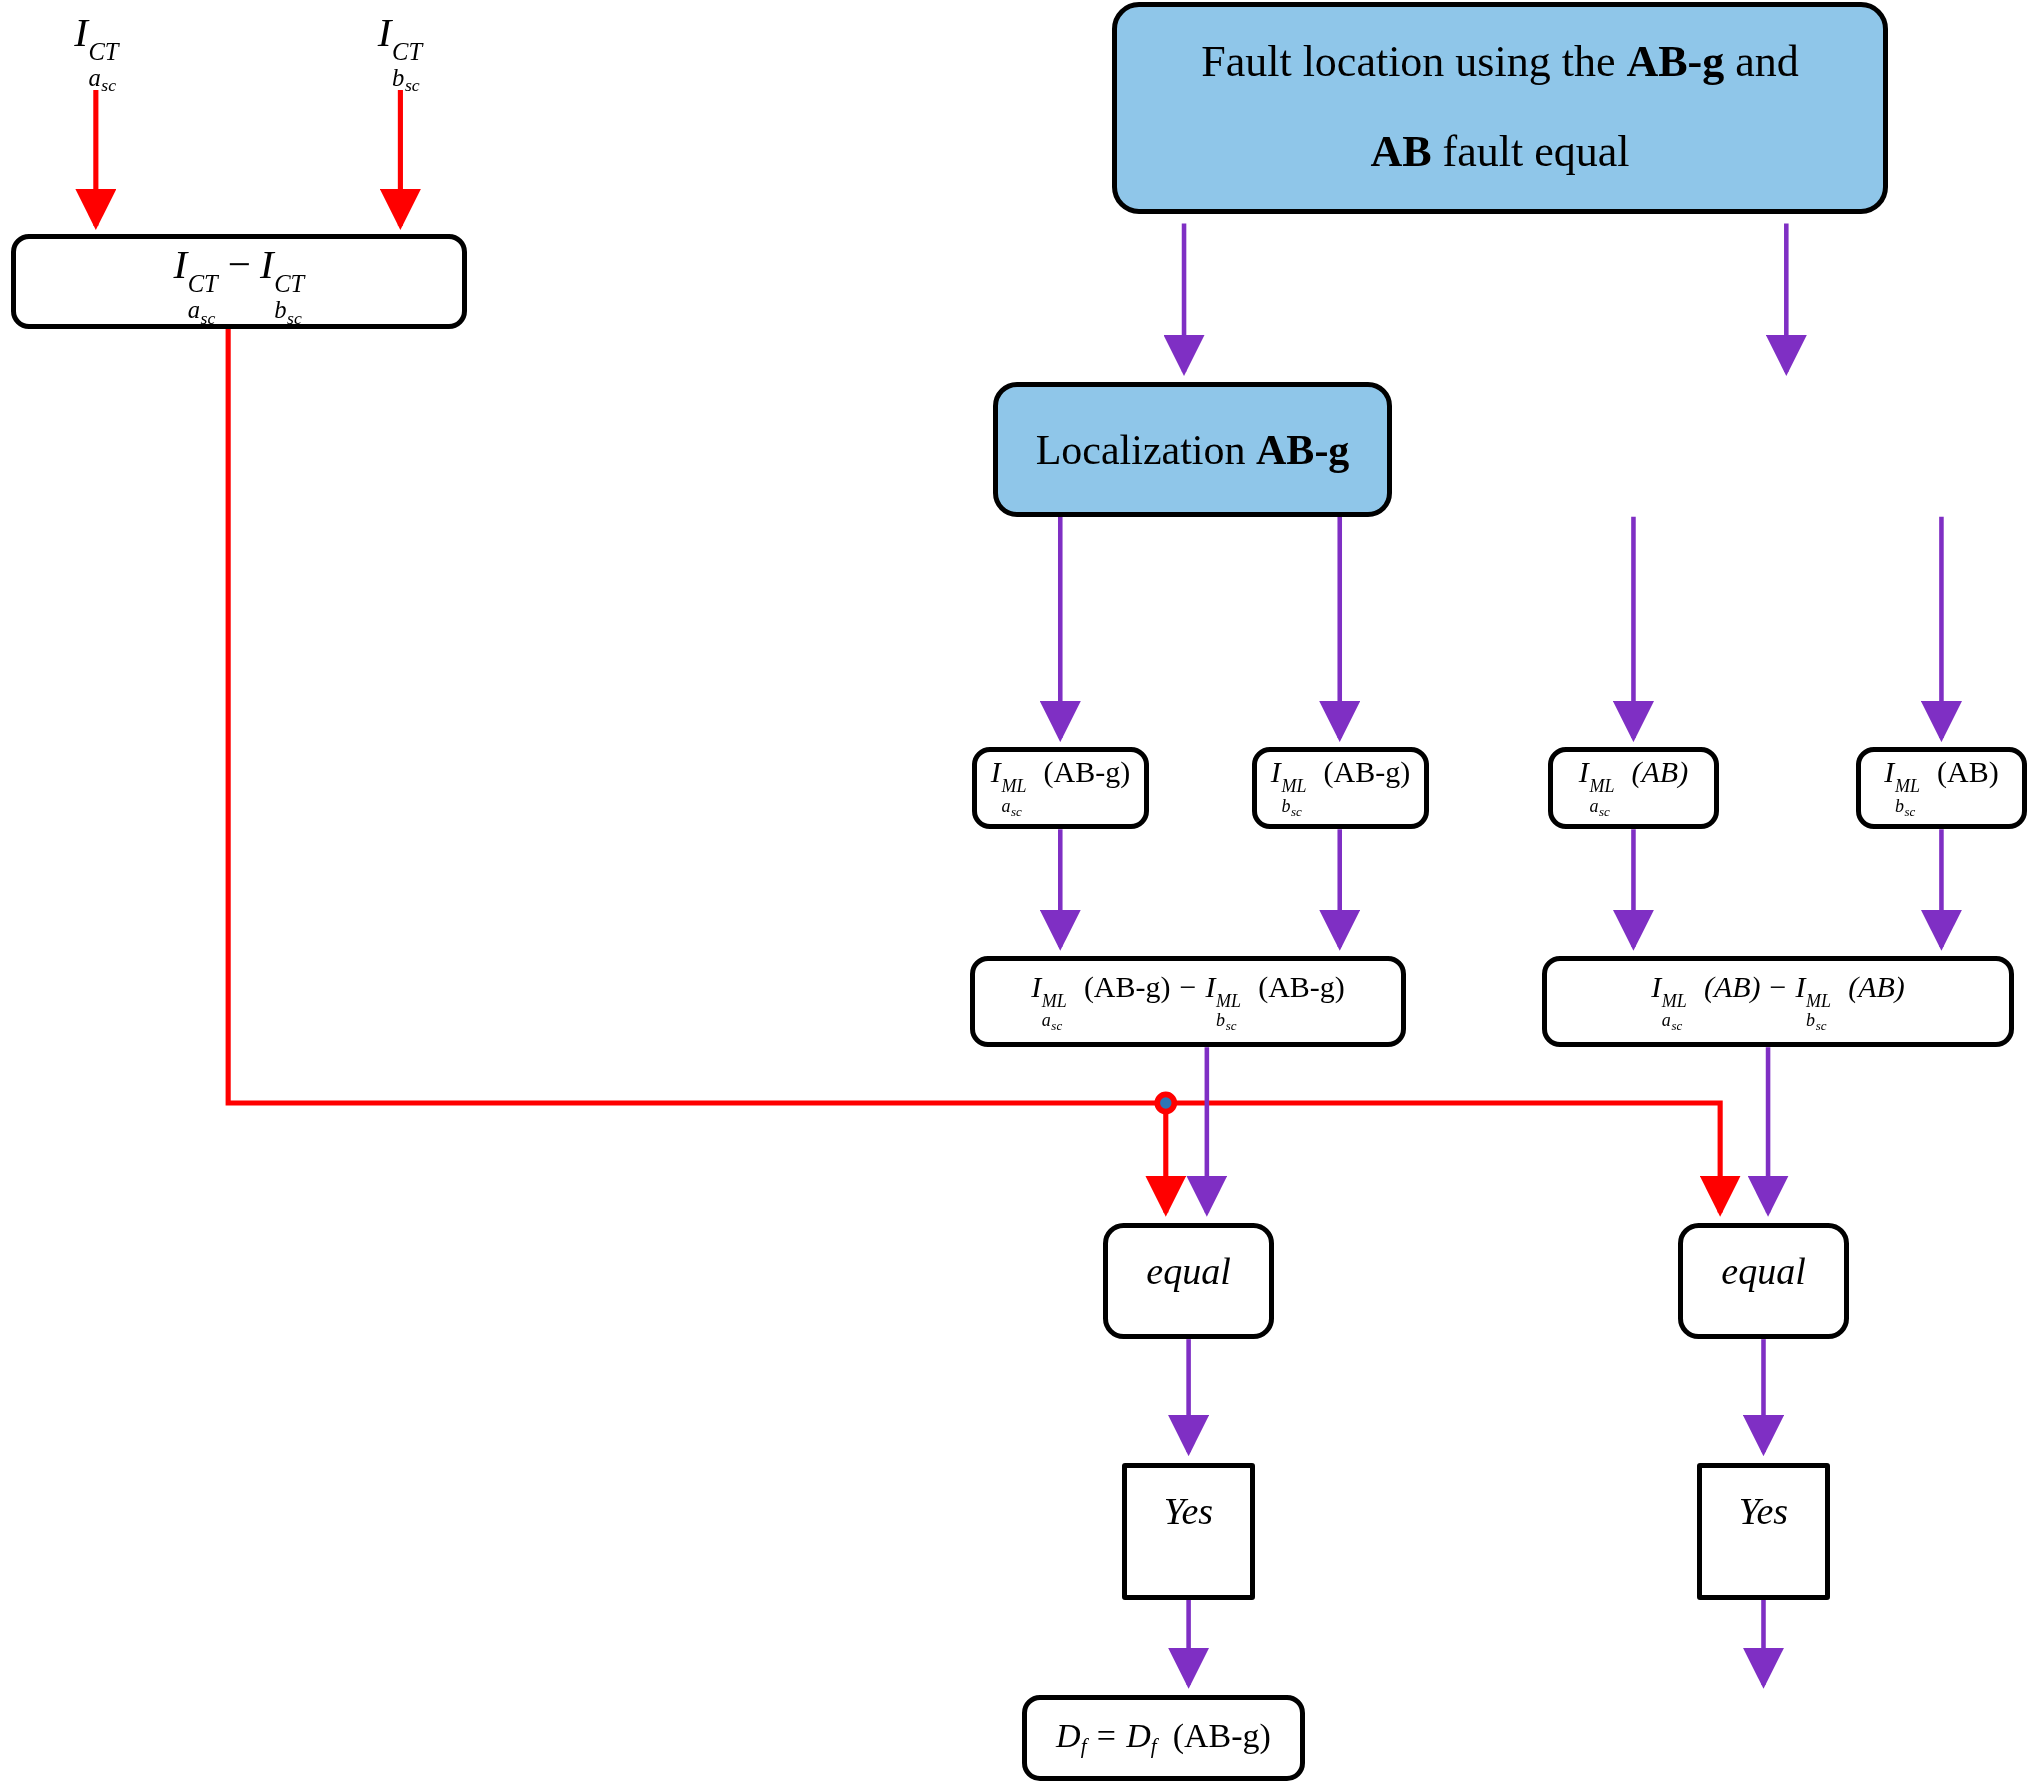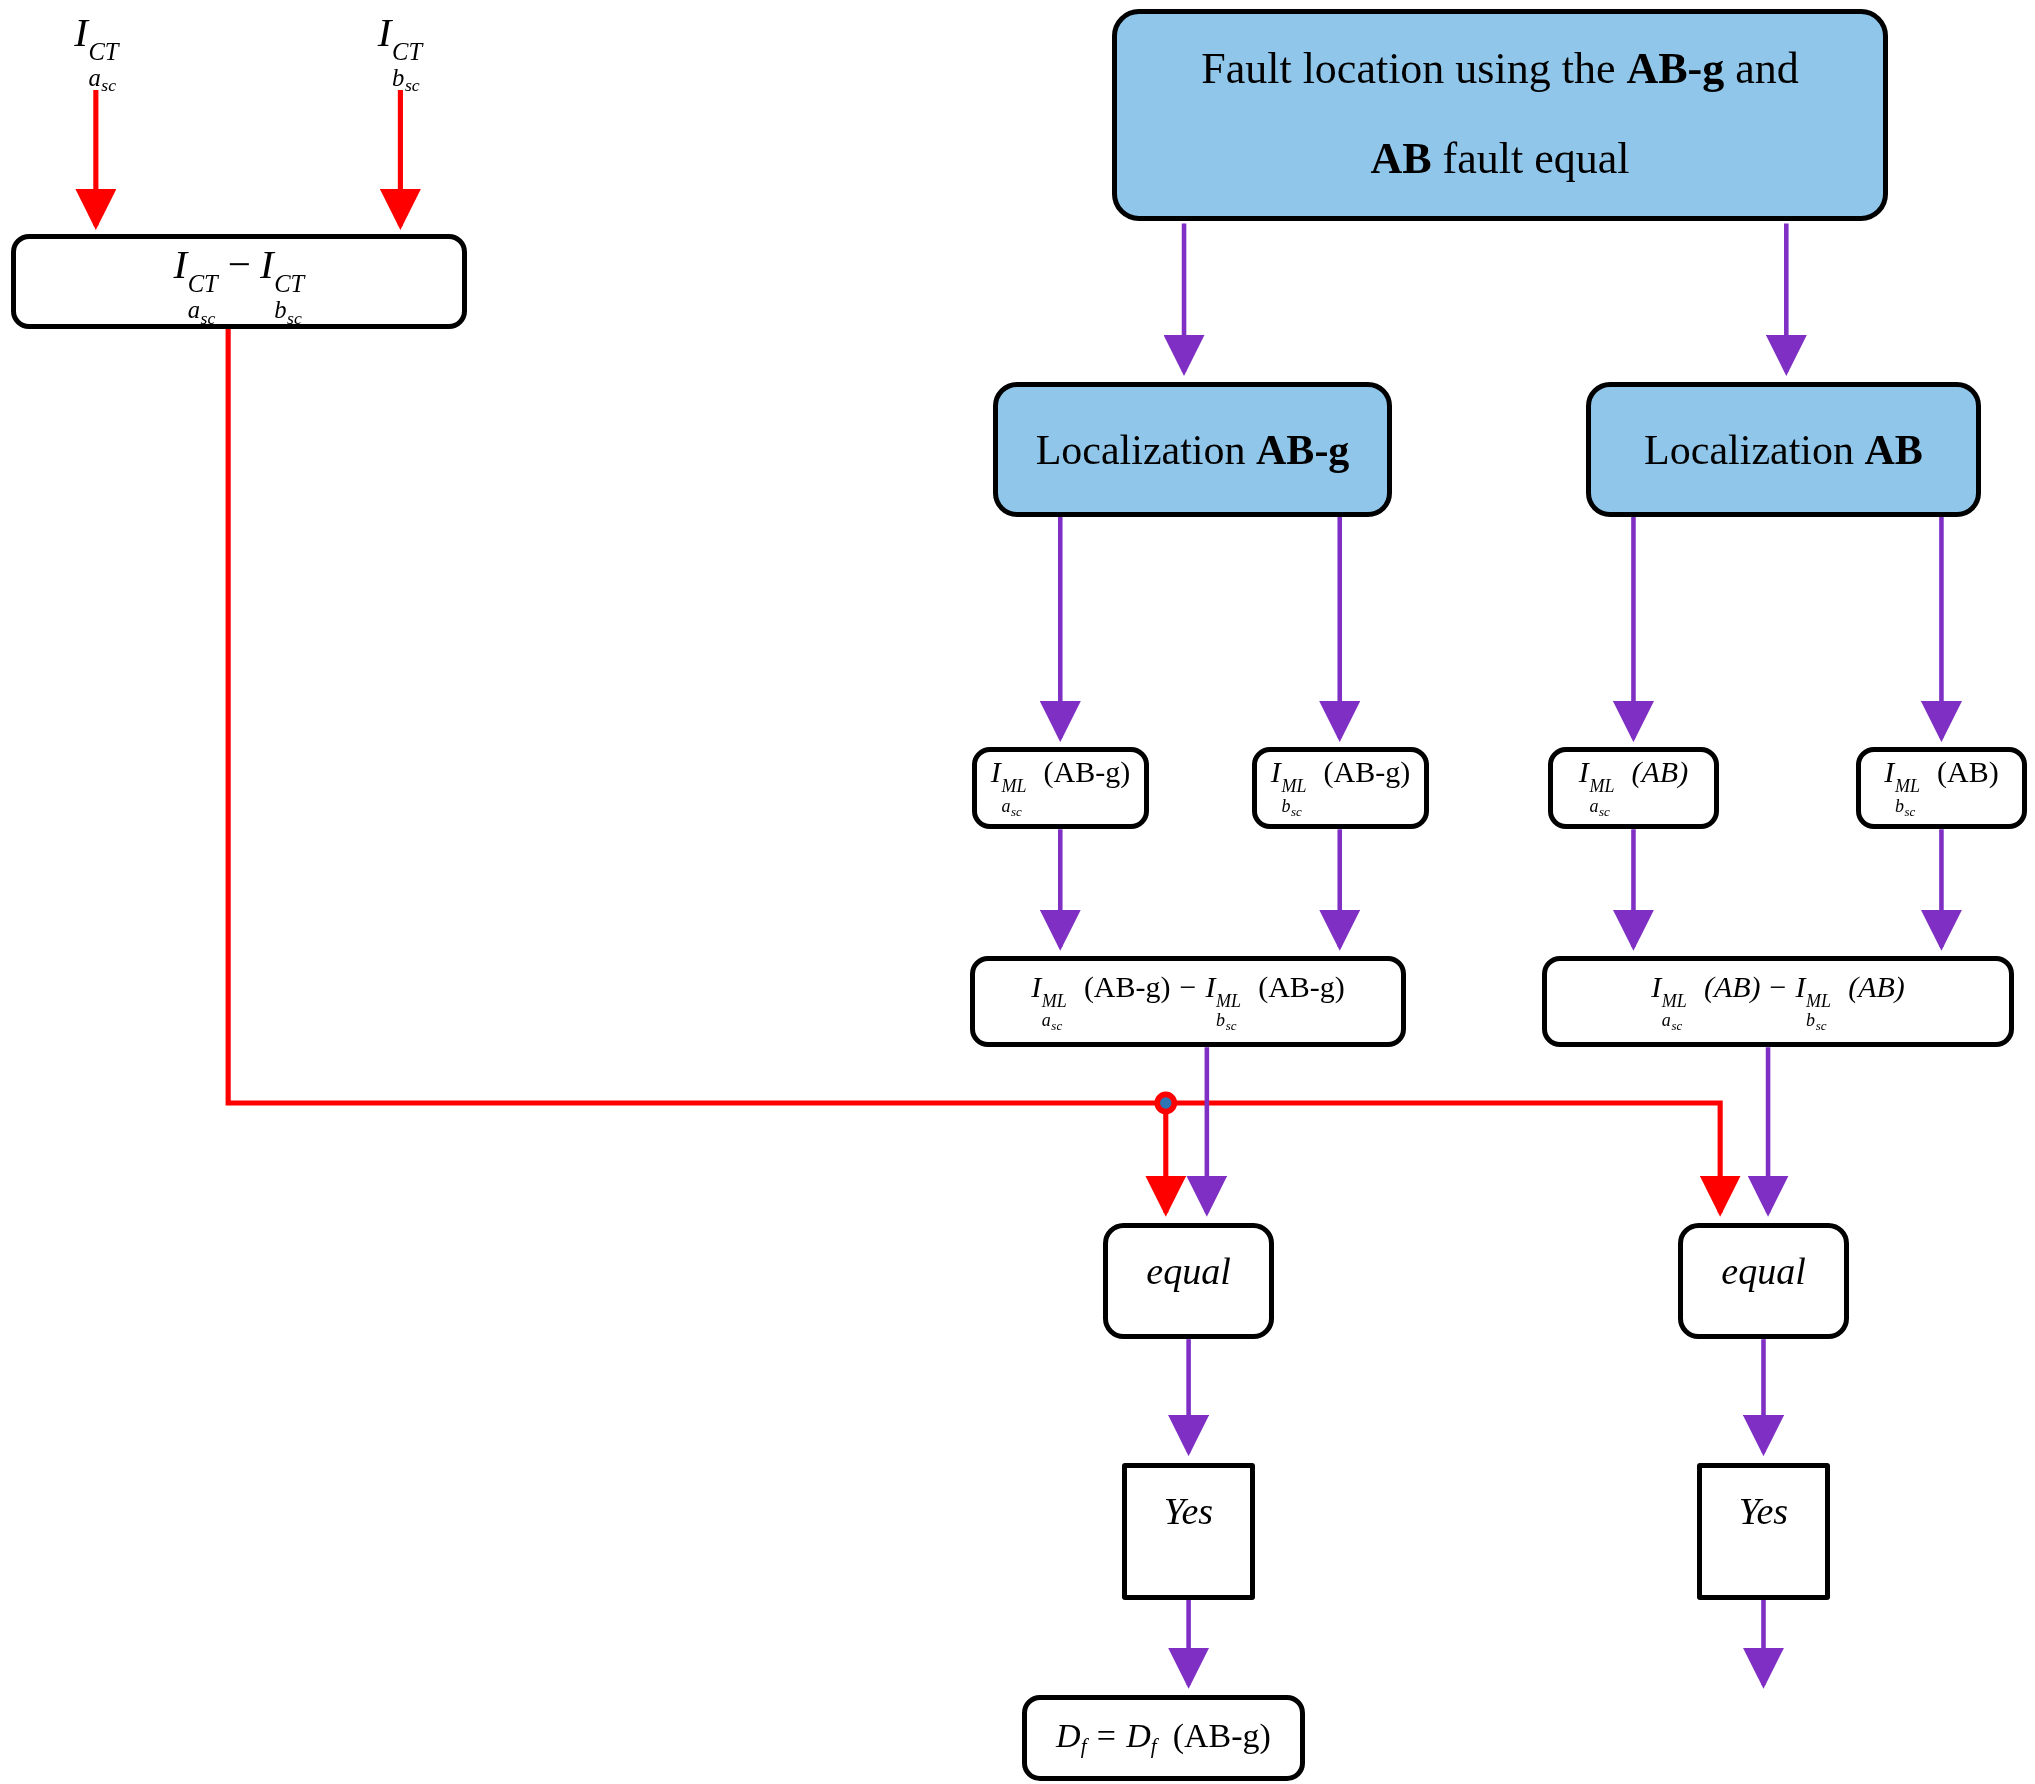--- a/index.html
+++ b/index.html
@@ -110,33 +110,30 @@
       <span class="mi">I</span><span class="stk">
           <span class="sp">CT</span>
           <span class="sb"><span>a</span><span class="ss">sc</span></span>
         </span><span class="op">−</span><span class="mi">I</span><span class="stk">
           <span class="sp">CT</span>
           <span class="sb"><span>b</span><span class="ss">sc</span></span>
         </span>
     </span>
   </div>
 
-  <div class="box blue topbox" style="left:1112px;top:9px;width:776px;height:212px;">
+  <div class="box blue topbox" style="left:1112px;top:2px;width:776px;height:212px;">
     <div>
       <div><span>Fault location using the </span><b>AB-g</b><span> and</span></div>
       <div><b>AB</b><span> fault equal</span></div>
     </div>
   </div>
 
   <div class="box blue locbox" style="left:993px;top:382px;width:399px;height:135px;">
     <span><span>Localization </span><b>AB-g</b></span>
   </div>
-  <div class="box blue locbox" style="left:1586px;top:382px;width:395px;height:135px;">
-    <span><span>Localization </span><b>AB</b></span>
-  </div>
 
   <div class="box mlbox" style="left:972px;top:747px;width:177px;height:82px;">
     <span class="math"><span class="mi">I</span><span class="stk">
           <span class="sp">ML</span>
           <span class="sb"><span>a</span><span class="ss">sc</span></span>
         </span><span class="arg">(AB-g)</span></span>
   </div>
   <div class="box mlbox" style="left:1252px;top:747px;width:177px;height:82px;">
     <span class="math"><span class="mi">I</span><span class="stk">
           <span class="sp">ML</span>

